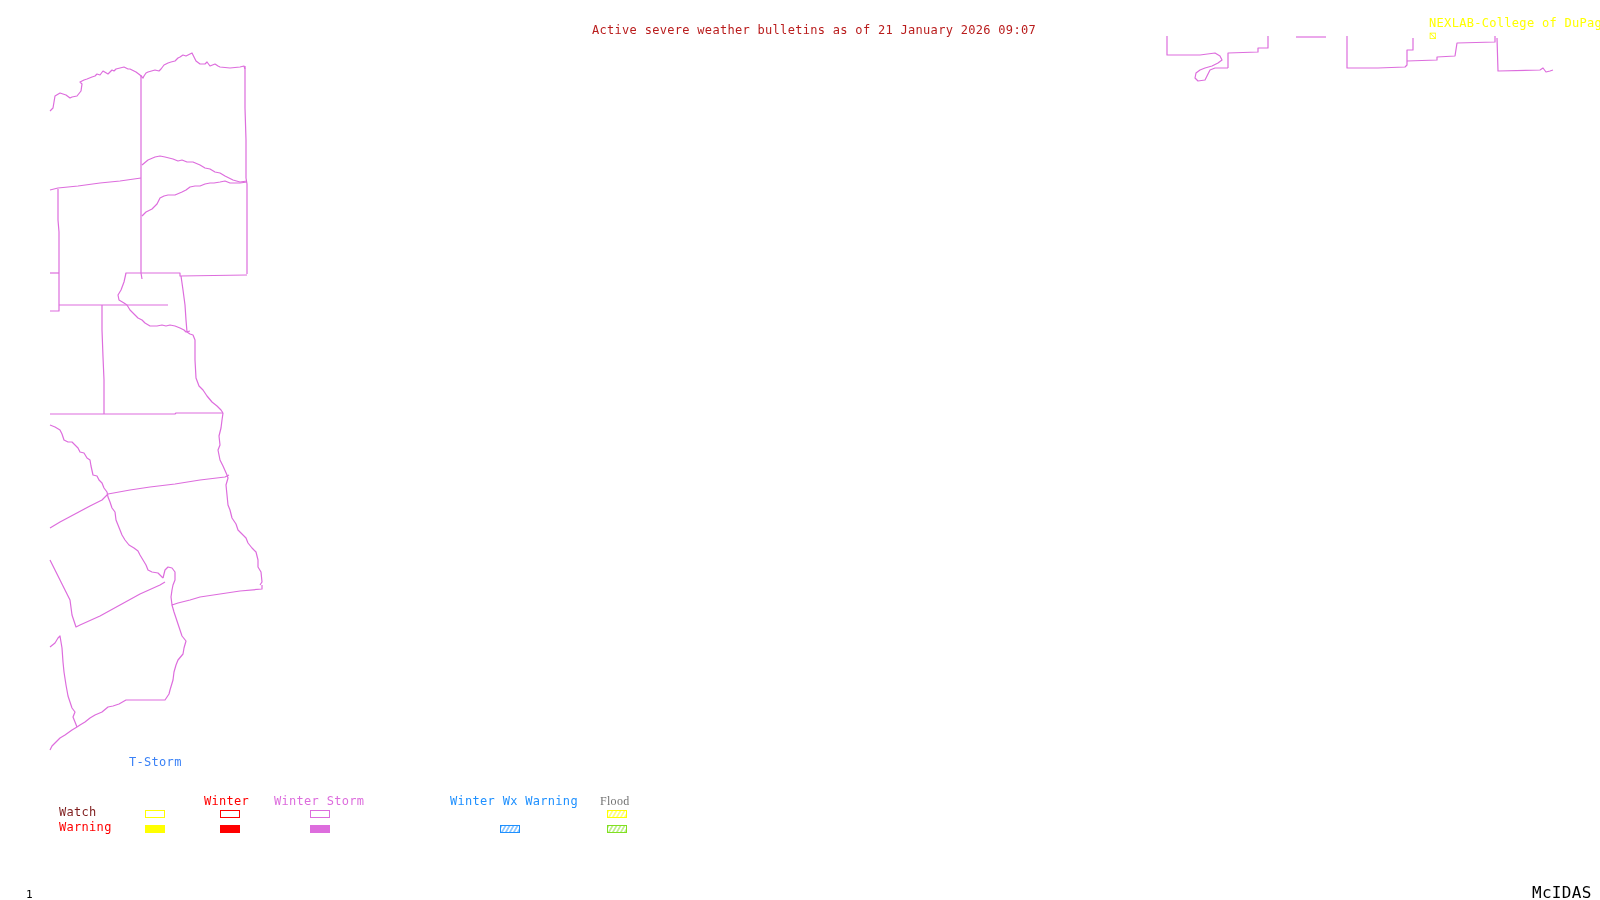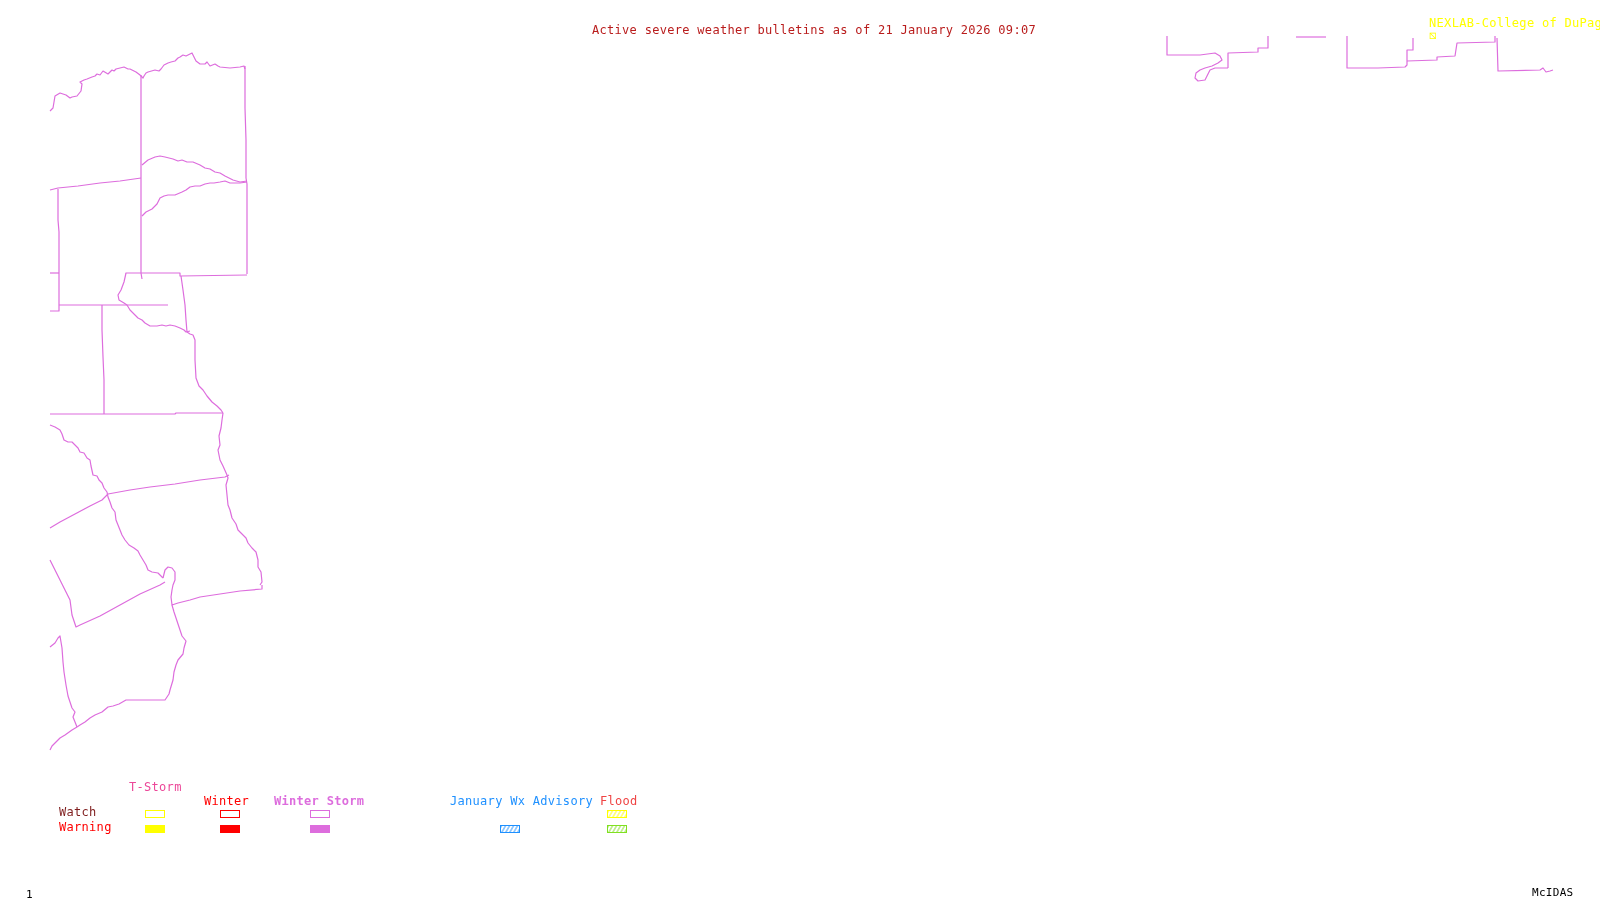--- a/index.html
+++ b/index.html
@@ -3,21 +3,21 @@
   <meta charset="utf-8">
   <style>
     html, body { margin: 0; padding: 0; background: #ffffff; }
     body { width: 1600px; height: 900px; position: relative; overflow: hidden;
            font-family: "DejaVu Sans Mono", monospace; }
     .txt { position: absolute; font-family: "DejaVu Sans Mono", monospace;
            font-size: 12px; line-height: 12px; white-space: pre; letter-spacing: 0.3px; }
     #title { left: 592px; top: 24px; }
     #credit { left: 1414px; top: 5px; }
     #frame-num { left: 26px; top: 889px; color: #000; font-size: 11px; }
-    #mcidas { left: 1532px; top: 887px; color: #000; font-size: 11px; }
+    #mcidas { left: 1532px; top: 887px; color: #000; font-size: 16px; }
     #map { position: absolute; left: 0; top: 0; }
     .legend-row-label { position: absolute; font-size: 12px; }
     .swatch { position: absolute; width: 20px; height: 8px; box-sizing: border-box; }
     .swatch.outline { border: 1px solid; background: transparent; }
     .swatch.filled { border: none; }
     .swatch.hatched { border: 1px solid; }
   </style>
 </head>
 <body>
 
@@ -79,43 +79,43 @@
     <path d="M1347,36 L1347,68 L1378,68 L1405,67 L1407,65 L1407,50 L1413,50 L1413,38"></path>
     <path d="M1407,61 L1437,60 L1437,57 L1455,56 L1457,43 L1495,42 L1495,36"></path>
     <path d="M1497,38 L1498,71 L1540,70 L1543,68 L1546,72 L1550,71 L1553,70"></path>
   </g>
 </svg>
 
 <div>
   <div class="legend-row-label txt" style="left: 59px; top: 806px; color: #7f1d1d;">Watch</div>
   <div class="legend-row-label txt" style="left: 59px; top: 821px; color: rgb(255, 0, 0); text-align: right;">Warning</div>
 
-  <div class="txt" style="left: 129px; top: 781px; color: #ec4899;">T-Storm</div>
+  <div class="txt" style="left: 129px; top: 756px; color: #3b82f6;">T-Storm</div>
   <div class="swatch outline" style="left: 145px; top: 810px; border-color: rgb(255, 255, 0);"></div>
   <div class="swatch filled" style="left: 145px; top: 825px; background: rgb(255, 255, 0);"></div>
 
   <div class="txt" style="left: 204px; top: 795px; color: rgb(255, 0, 0);">Winter</div>
   <div class="swatch outline" style="left: 220px; top: 810px; border-color: rgb(255, 0, 0);"></div>
   <div class="swatch filled" style="left: 220px; top: 825px; background: rgb(255, 0, 0);"></div>
 
-  <div class="txt" style="left: 274px; top: 795px; color: rgb(221, 109, 221); font-weight: bold;">Winter Storm</div>
+  <div class="txt" style="left: 274px; top: 795px; color: rgb(221, 109, 221);">Winter Storm</div>
   <div class="swatch outline" style="left: 310px; top: 810px; border-color: rgb(221, 109, 221);"></div>
   <div class="swatch filled" style="left: 310px; top: 825px; background: rgb(221, 109, 221);"></div>
 
-  <div class="txt" style="left: 450px; top: 795px; color: rgb(30, 144, 255);">January Wx Advisory</div>
+  <div class="txt" style="left: 450px; top: 795px; color: rgb(30, 144, 255);">Winter Wx Warning</div>
   <svg class="swatch hatched" style="left: 500px; top: 825px; border: none; position: absolute;" width="20" height="8">
     <defs>
       <pattern id="hatch-blue" patternUnits="userSpaceOnUse" width="4" height="8" patternTransform="skewX(-30)">
         <line x1="2" y1="0" x2="2" y2="8" stroke="#1e90ff" stroke-width="1"></line>
       </pattern>
     </defs>
     <rect x="0.5" y="0.5" width="19" height="7" fill="url(#hatch-blue)" stroke="#1e90ff" stroke-width="1"></rect>
   </svg>
 
-  <div class="txt" style="left: 600px; top: 795px; color: #ef4444;">Flood</div>
+  <div class="txt" style="left: 600px; top: 795px; color: #737373; font-family: Liberation Serif, serif;">Flood</div>
   <svg class="swatch hatched" style="left: 607px; top: 810px; border: none; position: absolute;" width="20" height="8">
     <defs>
       <pattern id="hatch-yellow" patternUnits="userSpaceOnUse" width="4" height="8" patternTransform="skewX(-30)">
         <line x1="2" y1="0" x2="2" y2="8" stroke="#ffff00" stroke-width="1"></line>
       </pattern>
     </defs>
     <rect x="0.5" y="0.5" width="19" height="7" fill="url(#hatch-yellow)" stroke="#ffff00" stroke-width="1"></rect>
   </svg>
   <svg class="swatch hatched" style="left: 607px; top: 825px; border: none; position: absolute;" width="20" height="8">
     <defs>

